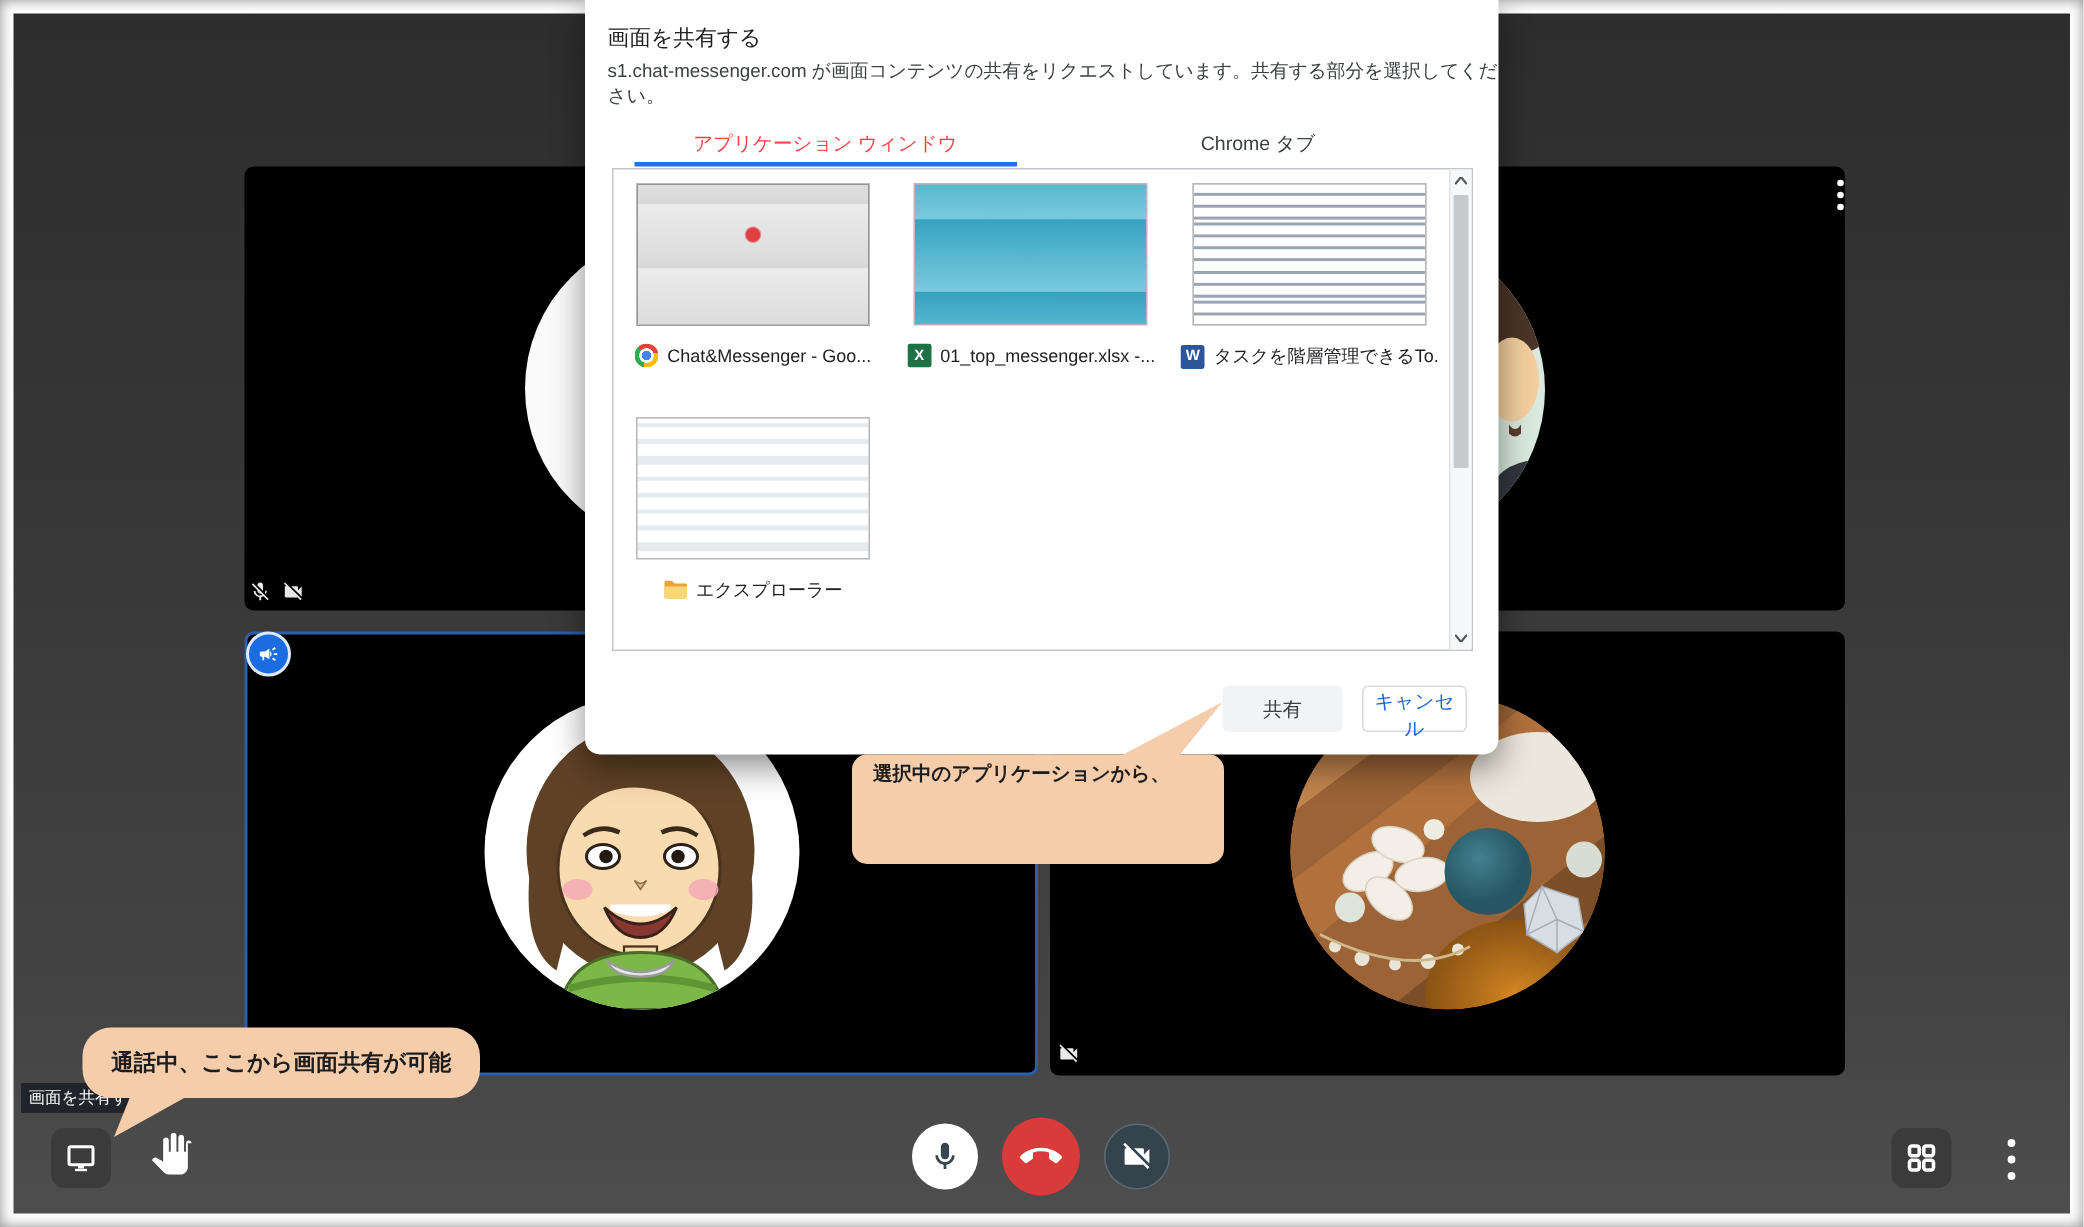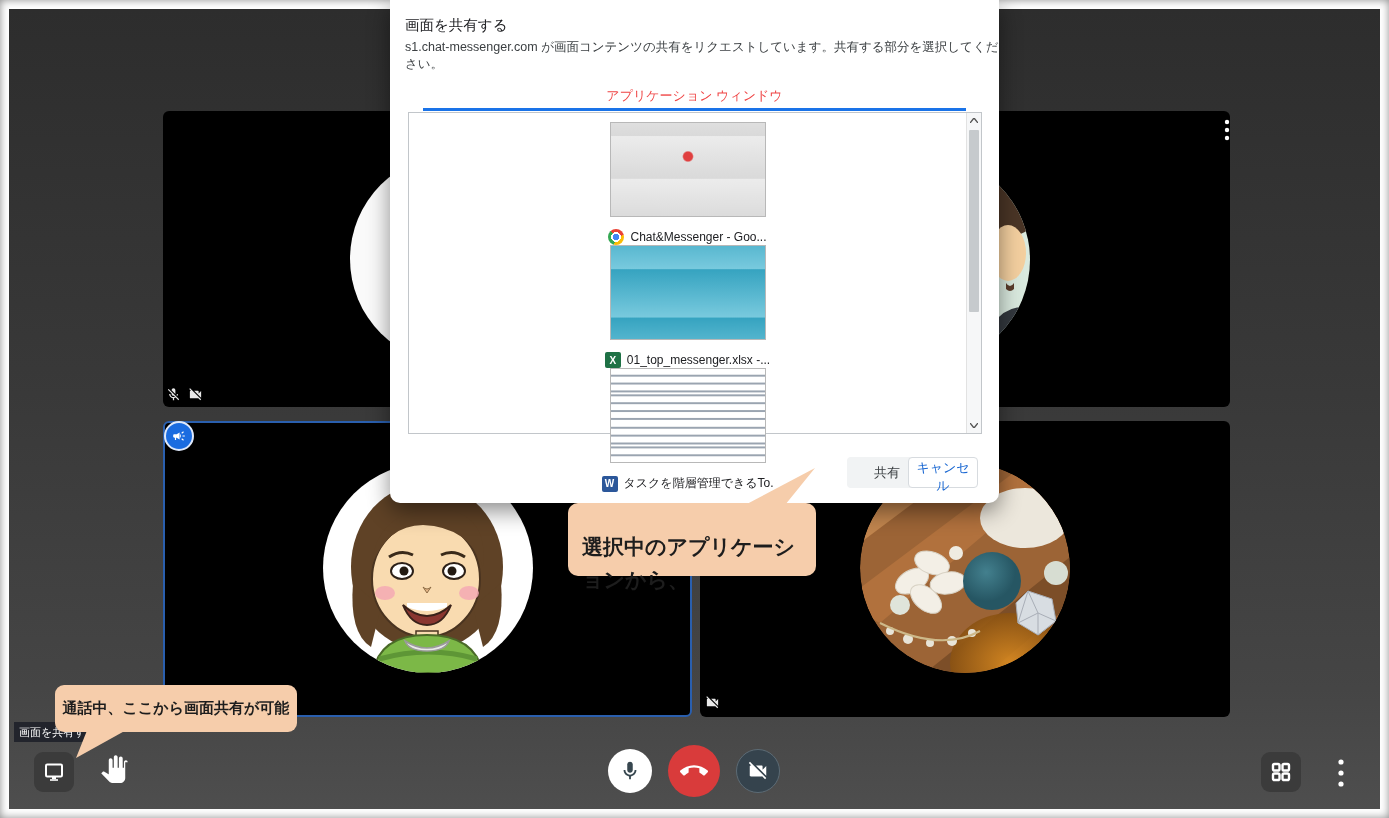--- a/index.html
+++ b/index.html
@@ -48,21 +48,21 @@
       border-radius:0 0 10px 10px;box-shadow:0 8px 22px rgba(0,0,0,.45);z-index:30;color:#202124;}
   .dlg-title{position:absolute;left:15px;top:16px;font-size:14.5px;}
   .dlg-sub{position:absolute;left:15px;top:39px;font-size:12.5px;color:#3c4043;}
   .tabs{position:absolute;left:16px;right:16px;top:84px;height:24px;display:flex;}
   .tab{flex:1;text-align:center;font-size:13px;color:#3c4043;position:relative;padding-top:3px;cursor:pointer;}
   .tab.active{color:#ef4444;}
   .tab.active::after{content:"";position:absolute;left:17px;right:17px;bottom:-3px;height:3px;background:#1a73e8;}
   .thumb-panel{position:absolute;left:18px;top:112px;width:574px;height:322px;border:1px solid #c2c6ca;
       box-sizing:border-box;background:#fff;}
   .thumb-grid{position:absolute;left:0;top:0;right:15px;bottom:0;display:grid;
-      grid-template-columns:repeat(1,1fr);grid-template-rows:1fr 1fr;padding-top:9px;}
+      grid-template-columns:repeat(3,1fr);grid-template-rows:1fr 1fr;padding-top:9px;}
   .cell{display:flex;flex-direction:column;align-items:center;gap:12px;cursor:pointer;}
   .shot{width:156px;height:95px;border:1px solid #b8b8b8;box-sizing:border-box;background-repeat:no-repeat;}
   .cap{display:flex;align-items:center;gap:6px;font-size:12px;color:#202124;white-space:nowrap;max-width:172px;overflow:hidden;}
   .icn{width:16px;height:16px;flex:0 0 16px;display:flex;align-items:center;justify-content:center;}
   .chrome{border-radius:50%;background:
       radial-gradient(circle at 50% 50%, #4285f4 0 27%, #fff 29% 42%, rgba(255,255,255,0) 44%),
       conic-gradient(from -45deg, #ea4335 0deg 120deg, #fbbc05 120deg 240deg, #34a853 240deg 360deg);}
   .cmlogo{border-radius:4px;background:conic-gradient(from 200deg,#8f1626 0deg 140deg,#dd2c44 140deg 360deg);}
   .excel{border-radius:2px;background:#1e7145;color:#fff;font-size:10px;font-weight:bold;}
   .excel::after{content:"X";}
@@ -102,29 +102,29 @@
       radial-gradient(circle at 58% 47%, #3f9ab8 0 6.5%, transparent 8%),
       radial-gradient(circle at 10% 10%, #e23b3b 0 5%, transparent 6.5%),
       linear-gradient(#eaf4f7,#eaf4f7) 50% 94%/88% 16%,
       #fff;}
 
   .scrollbar{position:absolute;right:0;top:0;width:15px;height:100%;background:#f6f7f8;border-left:1px solid #e2e2e2;box-sizing:border-box;}
   .sb-arrow{position:absolute;left:0;width:100%;height:15px;display:flex;align-items:center;justify-content:center;color:#555;}
   .sb-thumb{position:absolute;left:2px;top:17px;width:10px;height:182px;background:#c6cacd;border-radius:1px;}
 
   .dlg-btn{position:absolute;height:31px;border-radius:4px;font-size:13px;font-family:inherit;cursor:pointer;}
-  #btn-share{left:425px;top:457px;width:80px;background:#f1f3f4;border:none;color:#3c4043;margin-left:32px;}
+  #btn-share{left:425px;top:457px;width:80px;background:#f1f3f4;border:none;color:#3c4043;}
   #btn-cancel{left:518px;top:457px;width:70px;background:#fff;border:1px solid #d7dbdf;color:#1967d2;}
 
   
   .callout{position:absolute;background:#f6cdab;border-radius:10px;color:#1d1d1d;font-weight:bold;z-index:40;}
-  #callout-app{left:568px;top:503px;width:248px;height:73px;padding:28px 0 0 14px;box-sizing:border-box;
-      font-size:21px;line-height:1.55;}
-  #callout-share{left:55px;top:685px;width:242px;height:47px;display:flex;align-items:center;justify-content:center;
-      font-size:15px;border-radius:9px;}
+  #callout-app{left:568px;top:503px;width:248px;height:73px;padding:3px 0 0 14px;box-sizing:border-box;
+      font-size:13px;line-height:1.55;}
+  #callout-share{left:55px;top:685px;width:265px;height:47px;display:flex;align-items:center;justify-content:center;
+      font-size:15px;border-radius:19px;}
   .tail{position:absolute;z-index:40;}
   .tooltip{position:absolute;left:14px;top:722px;width:88px;height:20px;background:#22242c;color:#fff;
       font-size:11px;line-height:20px;padding:0 5px;white-space:nowrap;overflow:hidden;z-index:35;box-sizing:border-box;}
 </style>
 </head>
 <body>
 
 <div class="frame"></div>
 <div class="stage"></div>
 
@@ -252,20 +252,21 @@
   <svg width="14" height="14" viewBox="0 0 24 24" fill="#fff">
       <path d="M18 11v2h4v-2h-4zm-2 6.61c.96.71 2.21 1.65 3.2 2.39.4-.53.8-1.07 1.2-1.6-.99-.74-2.24-1.68-3.2-2.4-.4.54-.8 1.08-1.2 1.61zM20.4 5.6c-.4-.53-.8-1.07-1.2-1.6-.99.74-2.24 1.68-3.2 2.4.4.53.8 1.07 1.2 1.6.96-.72 2.21-1.65 3.2-2.4zM4 9c-1.1 0-2 .9-2 2v2c0 1.1.9 2 2 2h1v4h2v-4h1l5 3V6L8 9H4zm11.5 3c0-1.33-.58-2.53-1.5-3.35v6.69c.92-.81 1.5-2.02 1.5-3.34z"></path>
     </svg>
 </div>
 
 <div class="share-dialog">
   <div class="dlg-title">画面を共有する</div>
   <div class="dlg-sub">s1.chat-messenger.com が画面コンテンツの共有をリクエストしています。共有する部分を選択してください。</div>
   <div class="tabs">
     <div class="tab active">アプリケーション ウィンドウ</div>
+    <div class="tab">Chrome タブ</div>
   </div>
 
   <div class="thumb-panel">
     <div class="thumb-grid">
       <div class="cell">
         <div class="shot shot1"></div>
         <div class="cap">
             <span class="icn chrome"></span>
             <span>Chat&amp;Messenger - Goo...</span>
           </div>
@@ -277,20 +278,32 @@
             <span>01_top_messenger.xlsx -...</span>
           </div>
       </div>
       <div class="cell">
         <div class="shot shot4"></div>
         <div class="cap">
             <span class="icn word"></span>
             <span>タスクを階層管理できるTo...</span>
           </div>
       </div>
+      <div class="cell">
+        <div class="shot shot5"></div>
+        <div class="cap">
+            <span class="icn">
+              <svg width="16" height="14" viewBox="0 0 16 14">
+                <path d="M1 2.2c0-.6.4-1 1-1h4l1.8 1.8H15c.6 0 1 .4 1 1V12c0 .6-.4 1-1 1H2c-.6 0-1-.4-1-1V2.2z" fill="#e8a33d"></path>
+                <path d="M1 5h15v7c0 .6-.4 1-1 1H2c-.6 0-1-.4-1-1V5z" fill="#f8d775"></path>
+              </svg>
+            </span>
+            <span>エクスプローラー</span>
+          </div>
+      </div>
     </div>
     <div class="scrollbar">
       <div class="sb-arrow" style="top:0;">
           <svg width="8" height="5" viewBox="0 0 8 5">
             <path d="M0 5 L4 0 L8 5" fill="none" stroke="#555" stroke-width="1.4"></path>
           </svg>
         </div>
       <div class="sb-thumb"></div>
       <div class="sb-arrow" style="bottom:0;">
           <svg width="8" height="5" viewBox="0 0 8 5">

